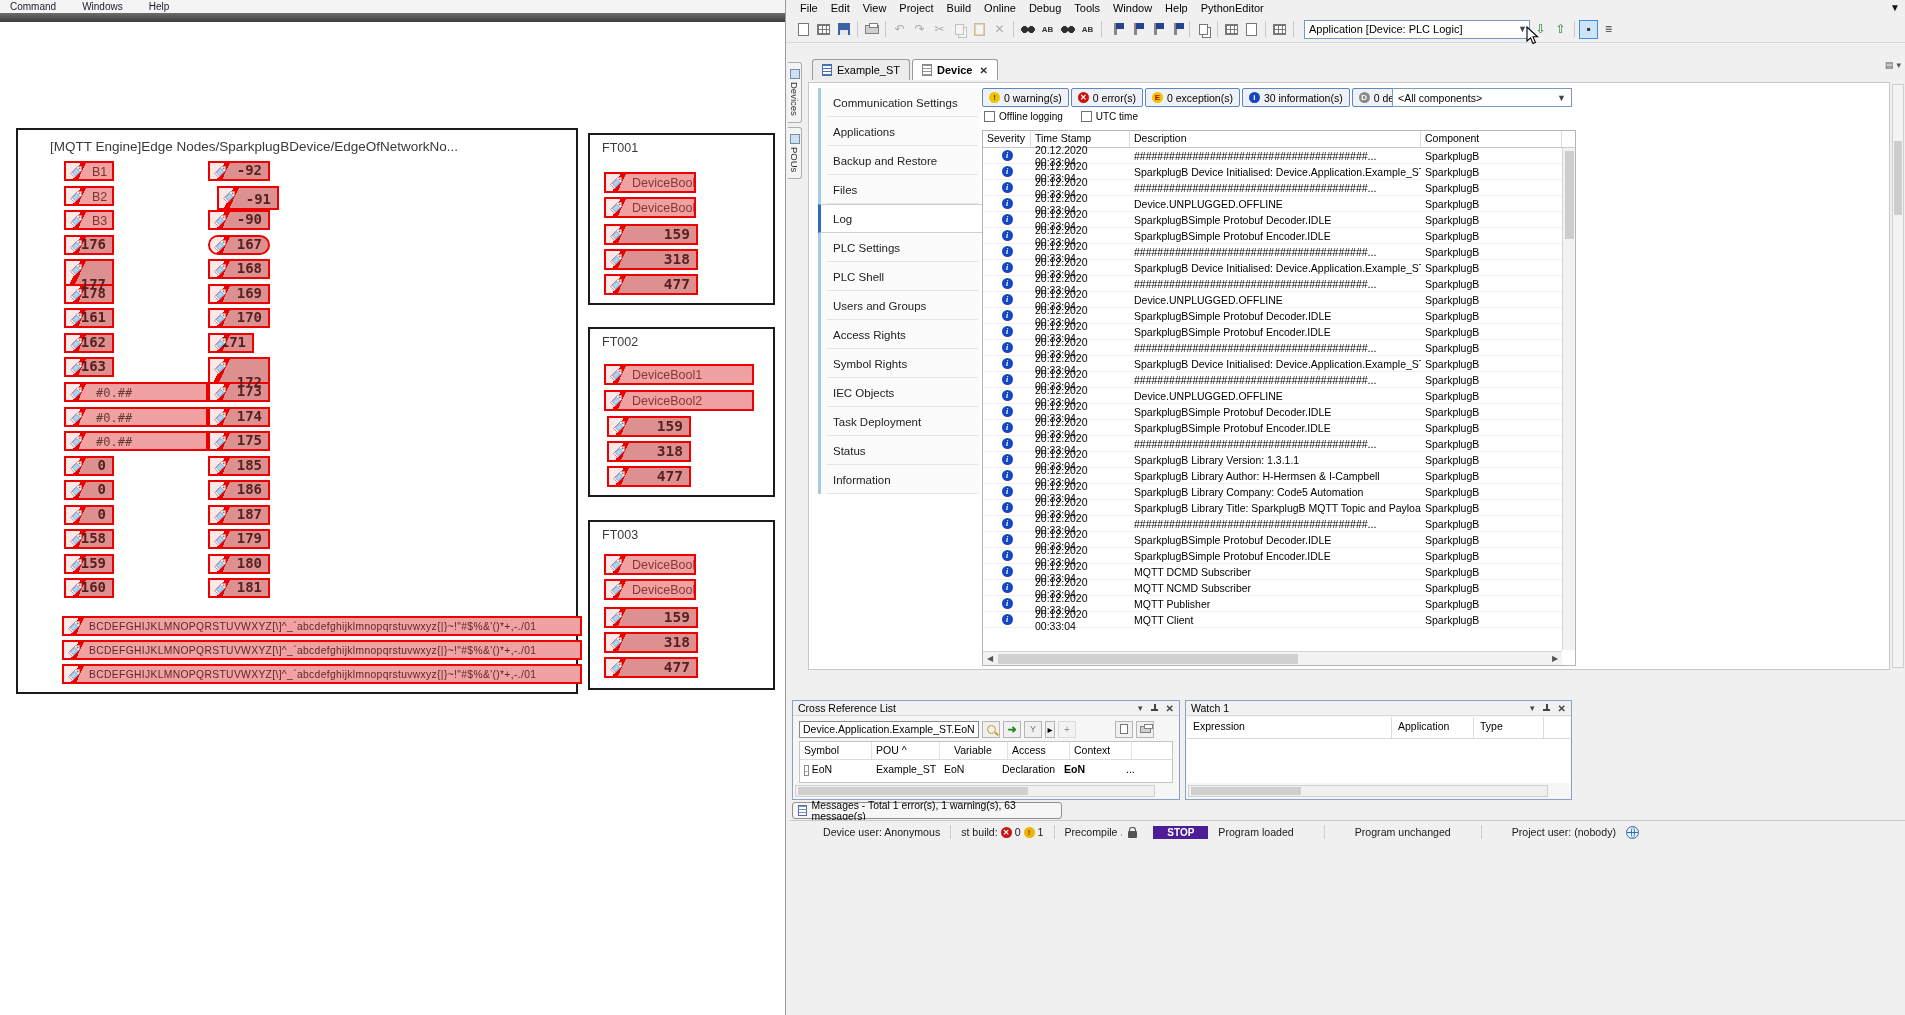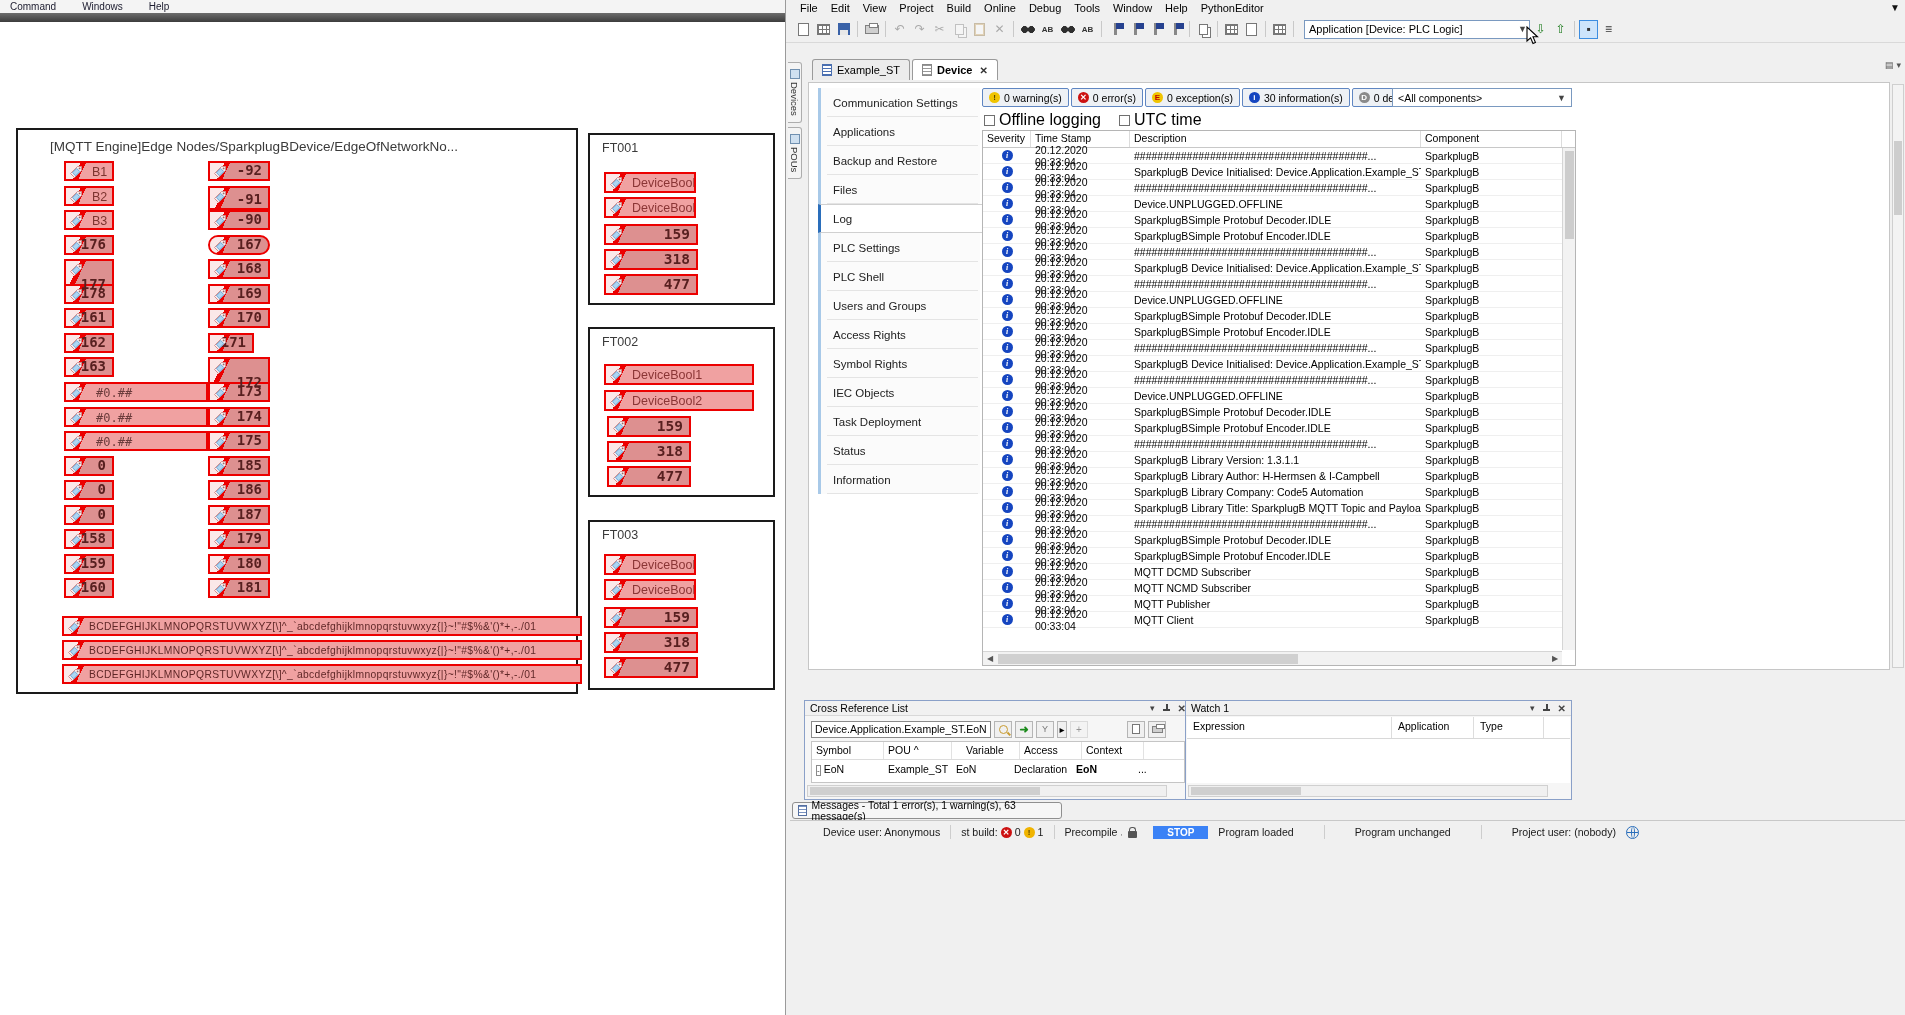--- a/index.html
+++ b/index.html
@@ -64,21 +64,21 @@
 #sidebar{position:absolute;left:32px;top:88px;width:162px}
 .sb-item{position:relative;height:29px;display:flex;align-items:center;padding-left:12px;font-size:11.5px;color:#222;background:#fbfbfb;border-left:3px solid #a8c9e8}
 .sb-item::after{content:"";position:absolute;left:6px;right:2px;bottom:0;border-bottom:1px solid #e4e4e4}
 .sb-item.active{background:#fff;border-left:3px solid #2a6ebb;width:168px;border-top:1px solid #d0d0d0;border-bottom:1px solid #d0d0d0}
 .sb-item.active::after{display:none}
 #filters{position:absolute;left:196px;top:88px;display:flex;gap:2px}
 .fbtn{height:19px;border:1px solid #5f86c2;background:#eef1f5;border-radius:2px;display:flex;align-items:center;gap:4px;padding:0 6px;font-size:10.5px}
 .fc{width:11px;height:11px;border-radius:50%;color:#fff;font-size:8px;font-weight:bold;line-height:11px;text-align:center;flex:none}
 #comp-combo{position:absolute;left:606px;top:88px;width:180px;height:19px;background:#fff;border:1px solid #7a99c0;display:flex;align-items:center;padding:0 5px;font-size:10.5px}
 #comp-combo .arr{margin-left:auto;font-size:9px;color:#444}
-#checks{position:absolute;left:198px;top:111px;display:flex;gap:18px;align-items:flex-start;font-size:16px}
+#checks{position:absolute;left:198px;top:111px;display:flex;gap:18px;align-items:flex-start;font-size:10px}
 .cb{width:11px;height:11px;background:#fff;border:1px solid #707070;margin-right:4px}
 .chk{display:flex;align-items:center}
 #log-panel{position:absolute;left:196px;top:130px;width:594px;height:536px;border:1px solid #b5b5b5;background:#fff}
 #log-head{display:flex;height:17px;border-bottom:1px solid #c8c8c8;font-size:10.5px}
 #log-head div{padding:1px 4px;border-right:1px solid #dcdcdc}
 .log-row{display:flex;height:16px;font-size:10.5px;border-bottom:1px solid #efefef;align-items:center}
 .log-row .c0{width:48px;display:flex;justify-content:center}
 .log-row .c1{width:99px;padding-left:4px}
 .log-row .c2{width:291px;padding-left:4px;white-space:nowrap;overflow:hidden}
 .log-row .c3{padding-left:4px}
@@ -111,21 +111,21 @@
 .p-hscroll{position:absolute;left:2px;bottom:2px;height:12px;background:#f0f0f0;border:1px solid #d0d0d0;display:flex;align-items:center}
 .p-hscroll .th{height:8px;background:#cfcfcf;margin-left:2px}
 #watch-head{position:absolute;left:1px;top:16px;right:1px;height:22px;background:#fff;display:flex;font-size:10.5px;border-bottom:1px solid #d8d8d8}
 #watch-head div{padding:3px 6px;border-right:1px solid #ddd}
 #watch-body{position:absolute;left:1px;top:38px;right:1px;bottom:16px;background:#fff}
 #messages-bar{position:absolute;left:6px;top:802px;width:270px;height:17px;border:1px solid #8f8f8f;border-radius:3px;background:#f6f6f6;display:flex;align-items:center;gap:5px;padding:0 5px;font-size:10.4px}
 .msg-ic{width:9px;height:11px;background:#fff;border:1px solid #556fa0;background-image:linear-gradient(#7a93c0 1px,rgba(0,0,0,0) 1px);background-size:100% 3px}
 #statusbar{position:absolute;left:4px;top:820px;width:100%;height:23px;background:#f0f0f0;border-top:1px solid #c8c8c8;display:flex;align-items:center;font-size:10.6px;color:#1a1a1a}
 .st-sep{width:1px;height:14px;background:#cdcdcd;margin:0 10px}
 .st-ic{width:11px;height:11px;border-radius:50%;color:#fff;font-size:8px;font-weight:bold;line-height:11px;text-align:center;margin:0 3px}
-#stop-badge{background:#3b82f6;color:#fff;font-weight:bold;font-size:10px;padding:1px 14px;margin:0 10px}
+#stop-badge{background:#4c1d95;color:#fff;font-weight:bold;font-size:10px;padding:1px 14px;margin:0 10px}
 .lock{width:9px;height:7px;background:#555;border-radius:1px;position:relative;margin:0 6px;align-self:center;top:2px}
 .lock::before{content:"";position:absolute;left:1px;top:-4px;width:5px;height:5px;border:1.5px solid #555;border-bottom:none;border-radius:3px 3px 0 0}
 .globe{width:13px;height:13px;border-radius:50%;border:1px solid #2a6ebb;position:relative;margin-left:10px}
 .globe::before{content:"";position:absolute;left:0;top:5px;width:11px;height:1px;background:#2a6ebb}
 .globe::after{content:"";position:absolute;left:4.5px;top:0;width:2px;height:11px;border-radius:50%;border-left:1px solid #2a6ebb;border-right:1px solid #2a6ebb}
 </style>
 </head>
 <body>
 
 <div id="left-app">
@@ -155,21 +155,21 @@
           <span class="tx">-92</span>
         </div>
         <div class="tag label" style="left: 46px; top: 56px; width: 50px; height: 20px;">
           <svg width="14" height="14" viewBox="0 0 14 14">
             <path d="M1.5 8.5 L8.5 1.5 L12.5 1.5 L12.5 5.5 L5.5 12.5 Z" fill="#fdeeee" stroke="#cf8f8f"></path>
             <rect x="5" y="4" width="4.5" height="6" transform="rotate(45 7 7)" fill="#aed6f2" stroke="#5b9bd0" stroke-width="0.8"></rect>
             <circle cx="10.6" cy="3.4" r="0.9" fill="#946a6a"></circle>
           </svg>
           <span class="tx">B2</span>
         </div>
-        <div class="tag num" style="left: 190px; top: 56px; width: 62px; height: 24px;">
+        <div class="tag num" style="left: 199px; top: 56px; width: 62px; height: 24px;">
           <svg width="14" height="14" viewBox="0 0 14 14">
             <path d="M1.5 8.5 L8.5 1.5 L12.5 1.5 L12.5 5.5 L5.5 12.5 Z" fill="#fdeeee" stroke="#cf8f8f"></path>
             <rect x="5" y="4" width="4.5" height="6" transform="rotate(45 7 7)" fill="#aed6f2" stroke="#5b9bd0" stroke-width="0.8"></rect>
             <circle cx="10.6" cy="3.4" r="0.9" fill="#946a6a"></circle>
           </svg>
           <span class="tx">-91</span>
         </div>
         <div class="tag label" style="left: 46px; top: 80px; width: 50px; height: 20px;">
           <svg width="14" height="14" viewBox="0 0 14 14">
             <path d="M1.5 8.5 L8.5 1.5 L12.5 1.5 L12.5 5.5 L5.5 12.5 Z" fill="#fdeeee" stroke="#cf8f8f"></path>
@@ -1044,21 +1044,21 @@
         <div class="th"></div>
       </div>
     <div id="log-hscroll">
         <div class="ar">◀</div>
         <div class="th"></div>
         <div style="flex:1"></div>
         <div class="ar">▶</div>
       </div>
   </div>
 
-  <div class="panel" id="crl-panel" style="left:18px;width:388px">
+  <div class="panel" id="crl-panel" style="left:6px;width:388px">
     <div class="p-title">
         <span>Cross Reference List</span>
       <span class="p-btns">
           <span>▾</span>
           <span class="pin"></span>
           <span class="px">✕</span>
         </span>
     </div>
     <div id="crl-search">
       <div id="crl-input">

